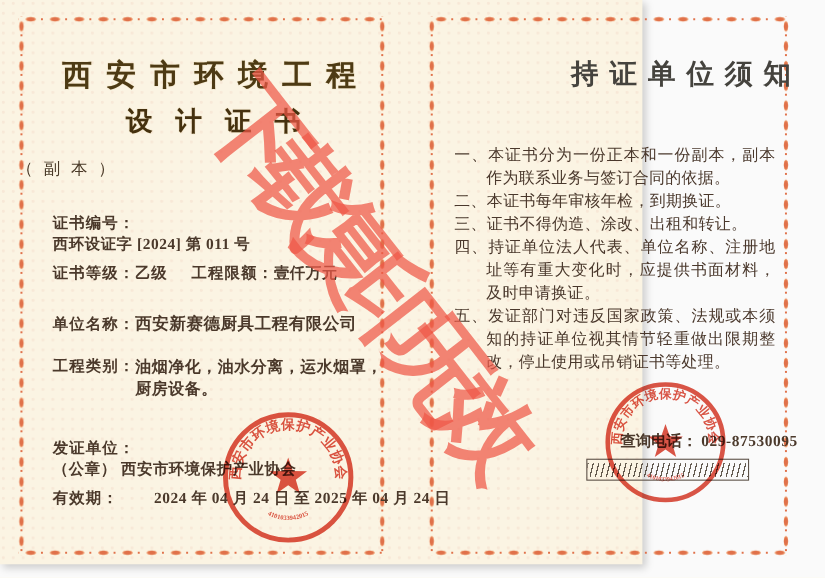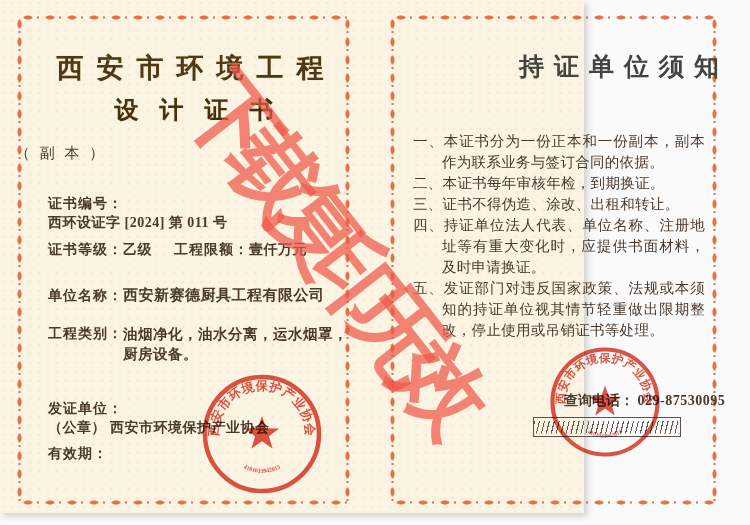--- a/index.html
+++ b/index.html
@@ -127,20 +127,21 @@
       <span class="val">油烟净化，油水分离，运水烟罩，厨房设备。</span>
     </div>
 
     <div class="row" id="row-issuer">
       <span class="lbl">发证单位：</span>
       <span class="val">（公章） 西安市环境保护产业协会</span>
     </div>
 
     <div class="row" id="row-validity">
       <span class="lbl">有效期：</span>
+      <span class="val">2024 年 04 月 24 日 至 2025 年 04 月 24 日</span>
     </div>
 
     <div class="rtitle">持证单位须知</div>
     <div class="notices">
       <p class="notice">一、本证书分为一份正本和一份副本，副本作为联系业务与签订合同的依据。</p>
       <p class="notice">二、本证书每年审核年检，到期换证。</p>
       <p class="notice">三、证书不得伪造、涂改、出租和转让。</p>
       <p class="notice">四、持证单位法人代表、单位名称、注册地址等有重大变化时，应提供书面材料，及时申请换证。</p>
       <p class="notice">五、发证部门对违反国家政策、法规或本须知的持证单位视其情节轻重做出限期整改，停止使用或吊销证书等处理。</p>
     </div>

